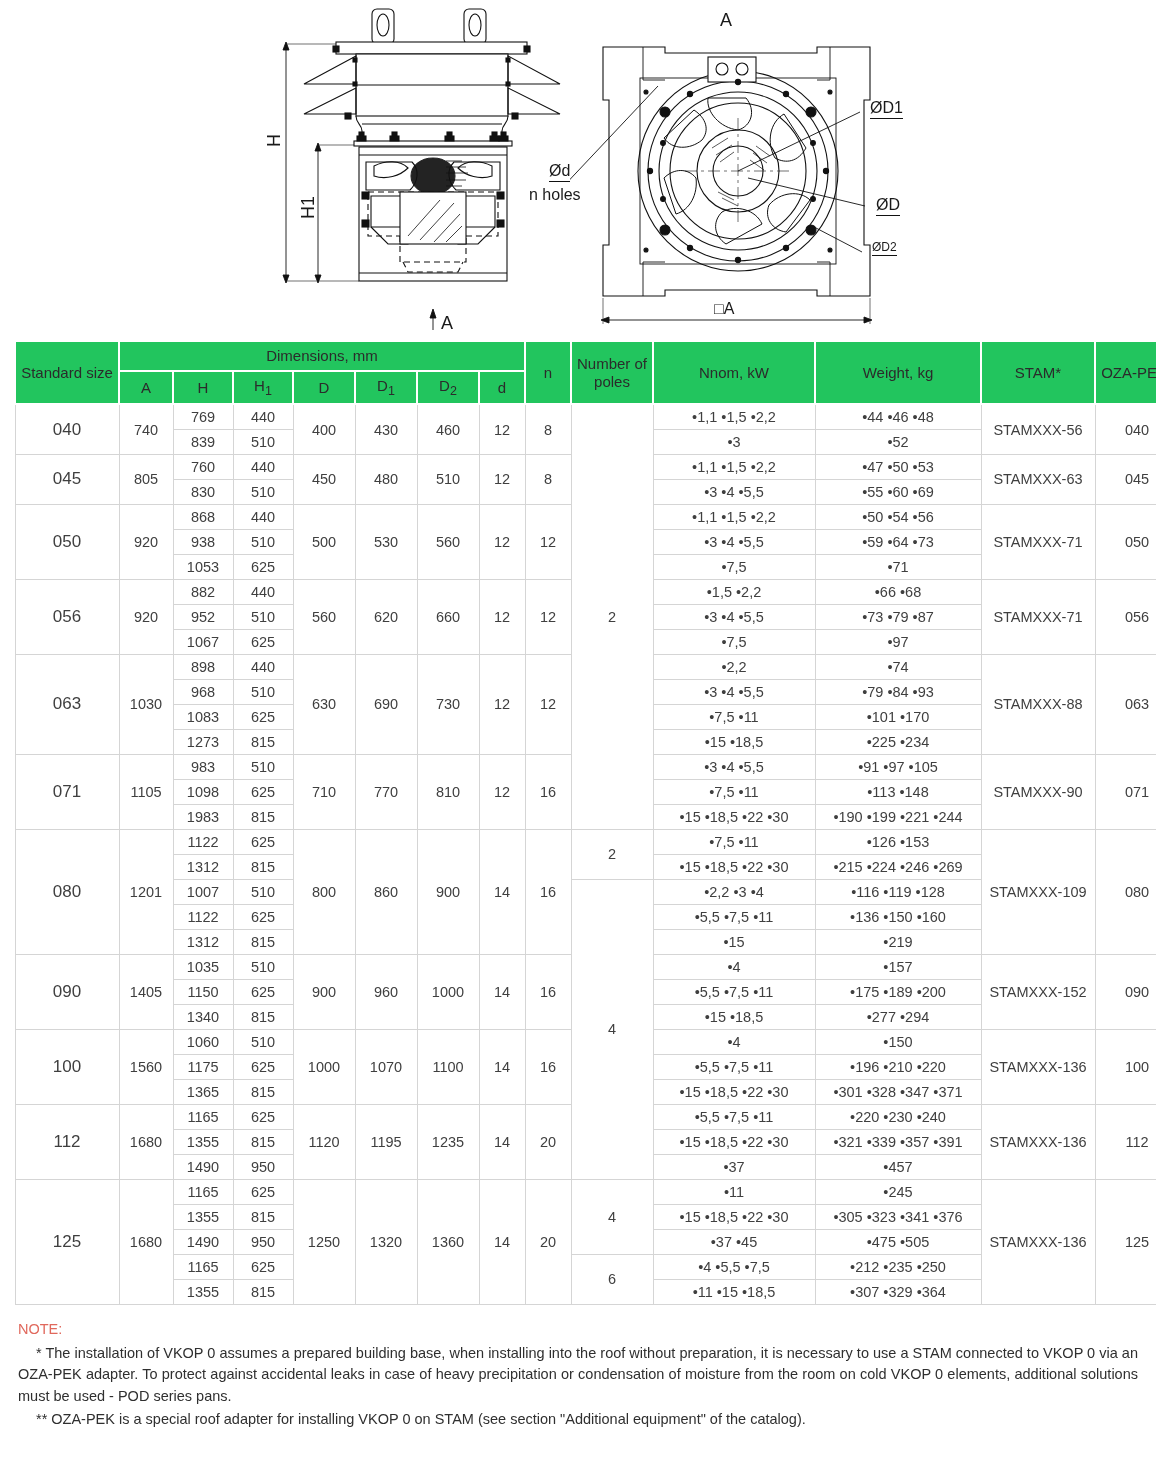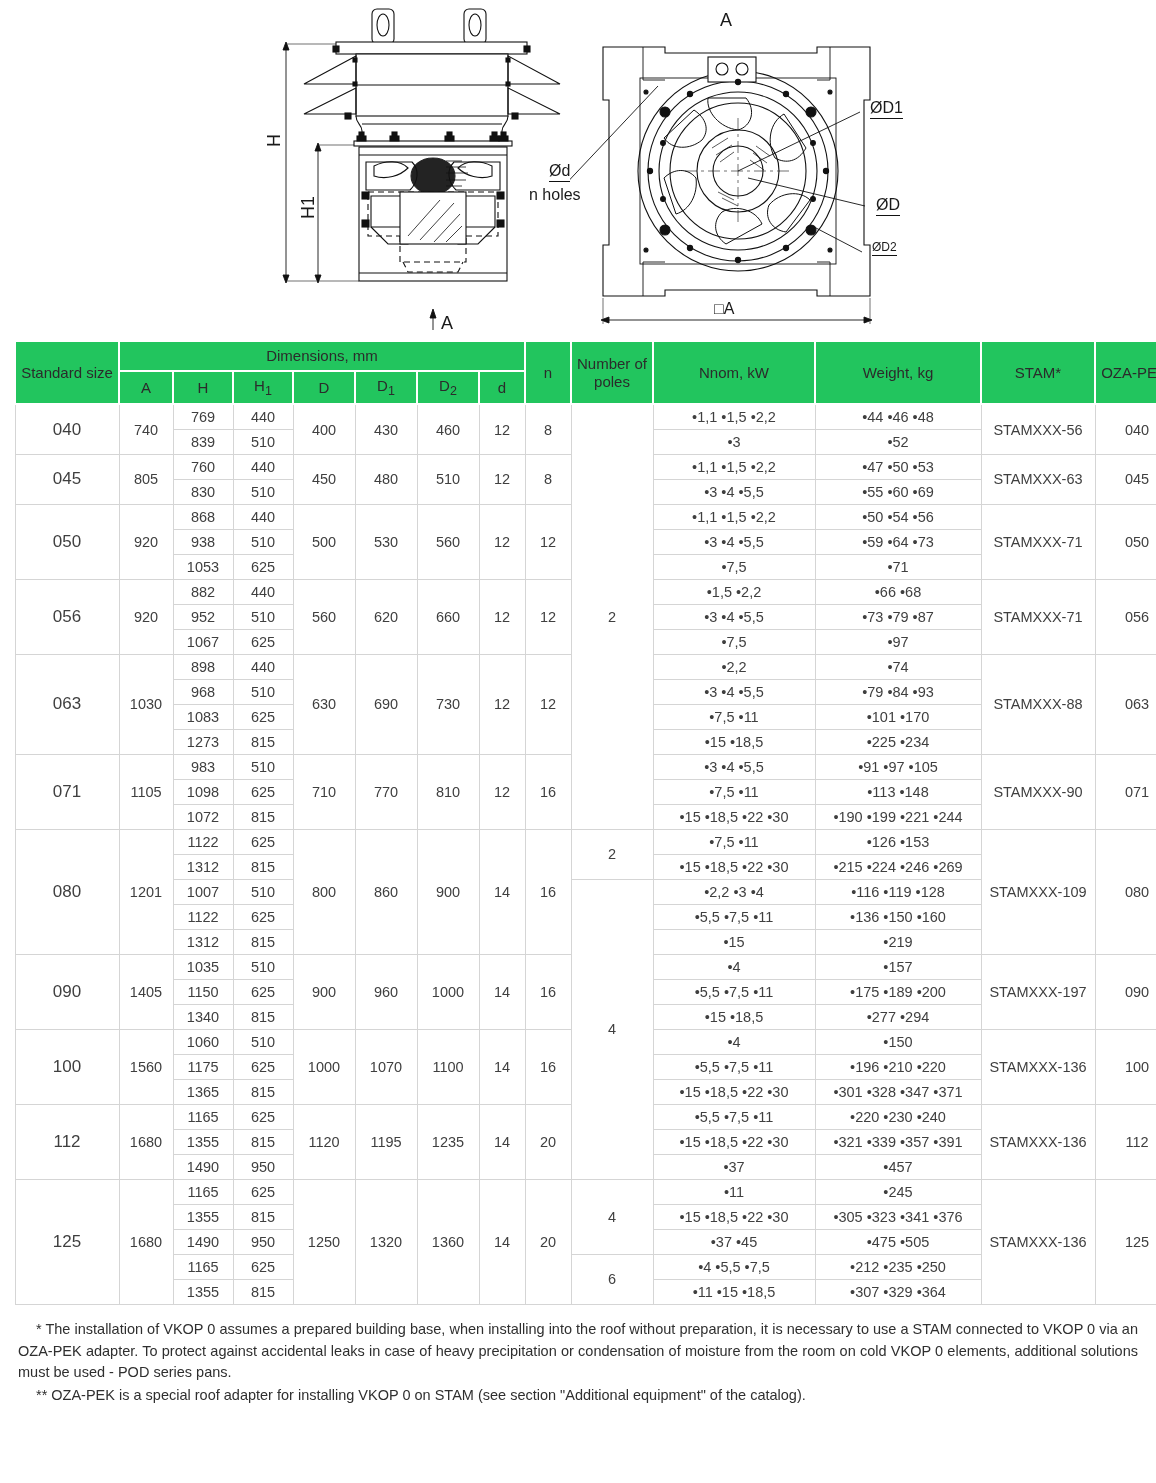--- a/index.html
+++ b/index.html
@@ -470,21 +470,21 @@
           <td class="small-num" rowspan="3">STAMXXX-90</td>
           <td class="small-num" rowspan="3">071</td>
         </tr>
         <tr class="subrow">
           <td class="small-num">1098</td>
           <td class="small-num">625</td>
           <td class="listcell">•7,5 •11</td>
           <td class="listcell">•113 •148</td>
         </tr>
         <tr class="subrow">
-          <td class="small-num">1072</td>
+          <td class="small-num">1983</td>
           <td class="small-num">815</td>
           <td class="listcell">•15  •18,5 •22 •30</td>
           <td class="listcell">•190 •199 •221 •244</td>
         </tr>
         <tr class="subrow">
           <td class="size-cell" rowspan="5">080</td>
           <td class="small-num" rowspan="5">1201</td>
           <td class="small-num">1122</td>
           <td class="small-num">625</td>
           <td class="small-num" rowspan="5">800</td>
@@ -528,21 +528,21 @@
           <td class="small-num" rowspan="3">1405</td>
           <td class="small-num">1035</td>
           <td class="small-num">510</td>
           <td class="small-num" rowspan="3">900</td>
           <td class="small-num" rowspan="3">960</td>
           <td class="small-num" rowspan="3">1000</td>
           <td class="small-num" rowspan="3">14</td>
           <td class="small-num" rowspan="3">16</td>
           <td class="listcell">•4</td>
           <td class="listcell">•157</td>
-          <td class="small-num" rowspan="3">STAMXXX-197</td>
+          <td class="small-num" rowspan="3">STAMXXX-152</td>
           <td class="small-num" rowspan="3">090</td>
         </tr>
         <tr class="subrow">
           <td class="small-num">1150</td>
           <td class="small-num">625</td>
           <td class="listcell">•5,5 •7,5  •11</td>
           <td class="listcell">•175 •189 •200</td>
         </tr>
         <tr class="subrow">
           <td class="small-num">1340</td>
@@ -643,15 +643,16 @@
           <td class="small-num">1355</td>
           <td class="small-num">815</td>
           <td class="listcell">•11 •15  •18,5</td>
           <td class="listcell">•307 •329 •364</td>
         </tr>
       </tbody>
   </table>
 </div>
 
 <div class="note">
+  <div class="note-title">NOTE:</div>
   <p>* The installation of VKOP 0 assumes a prepared building base, when installing into the roof without preparation, it is necessary to use a STAM connected to VKOP 0 via an OZA-PEK adapter. To protect against accidental leaks in case of heavy precipitation or condensation of moisture from the room on cold VKOP 0 elements, additional solutions must be used - POD series pans.</p>
   <p class="last">** OZA-PEK is a special roof adapter for installing VKOP 0 on STAM (see section "Additional equipment" of the catalog).</p>
 </div>
 
 </body></html>

